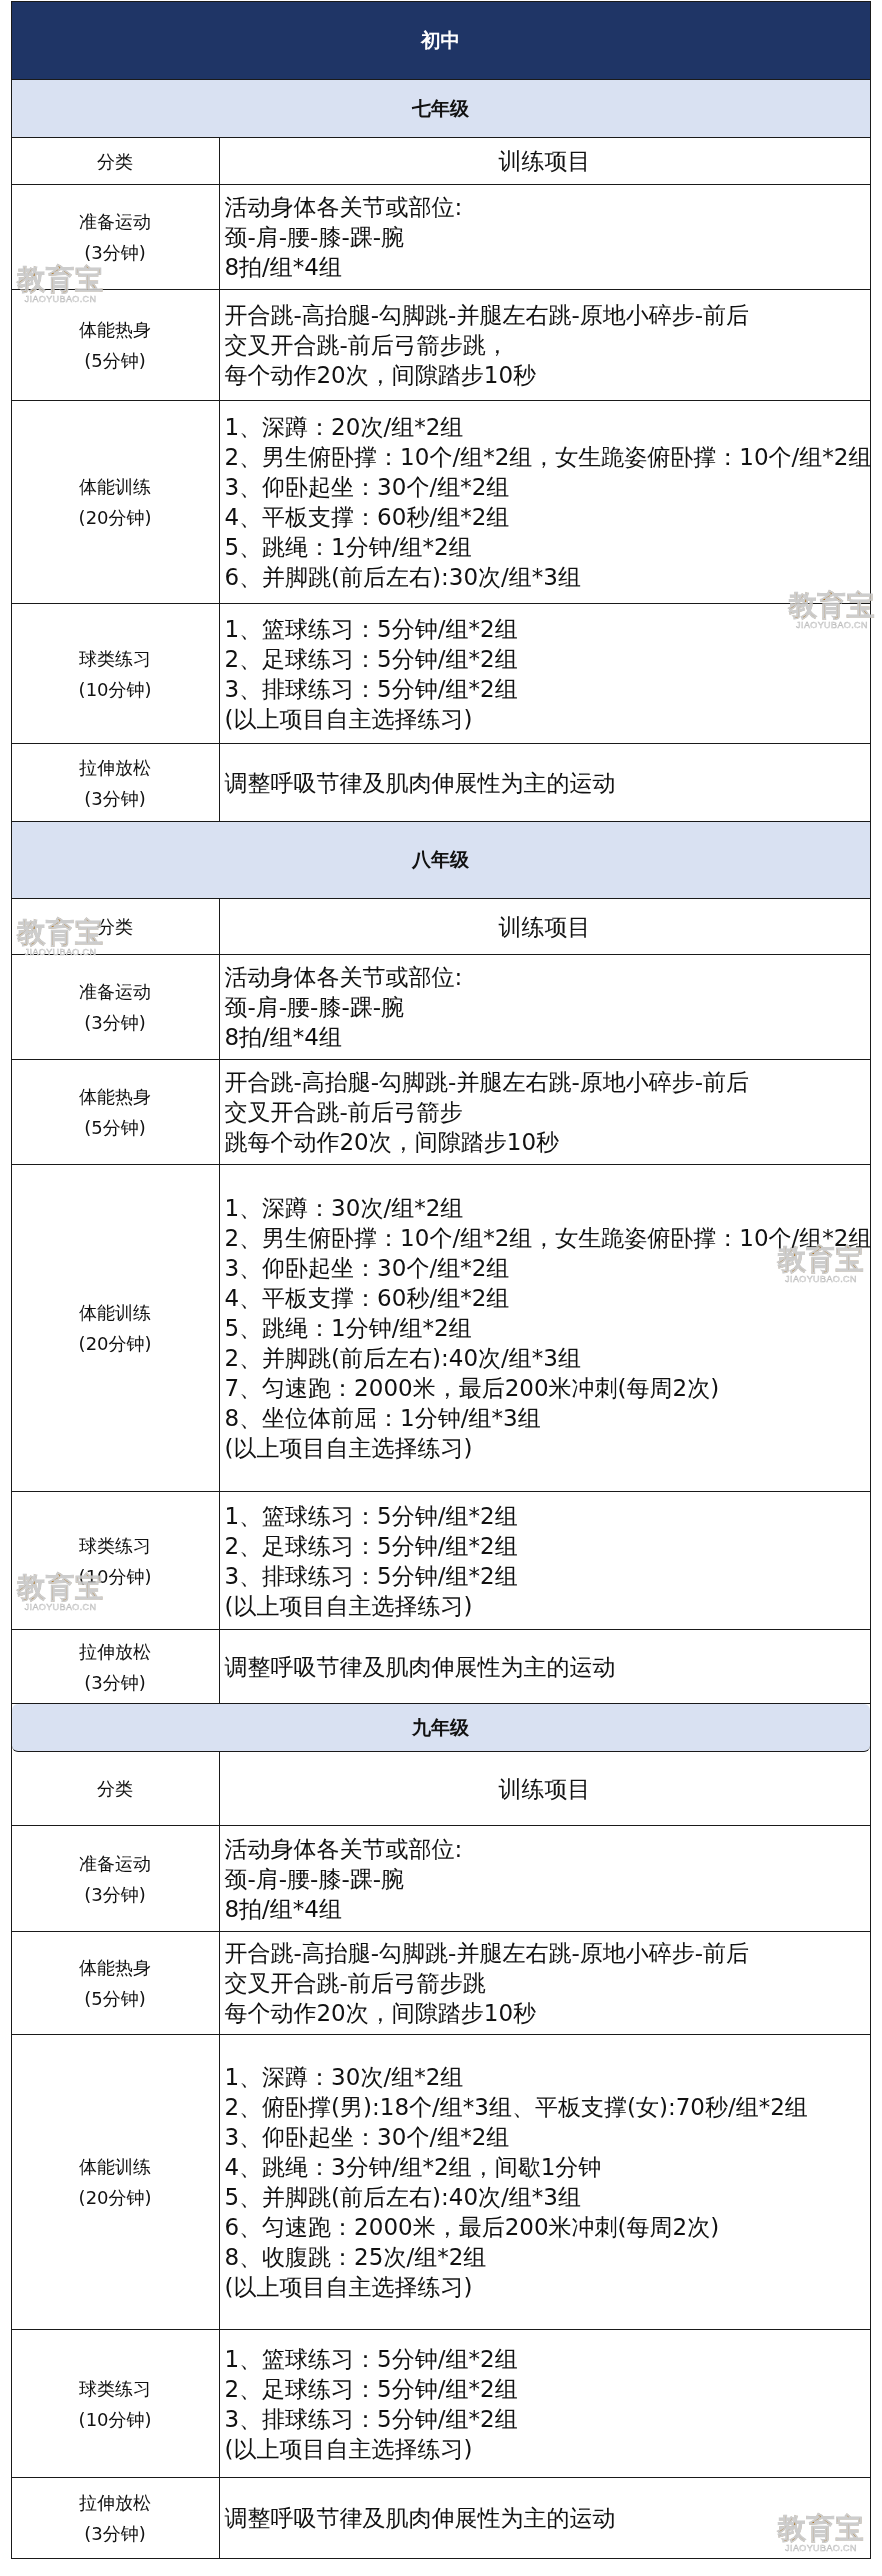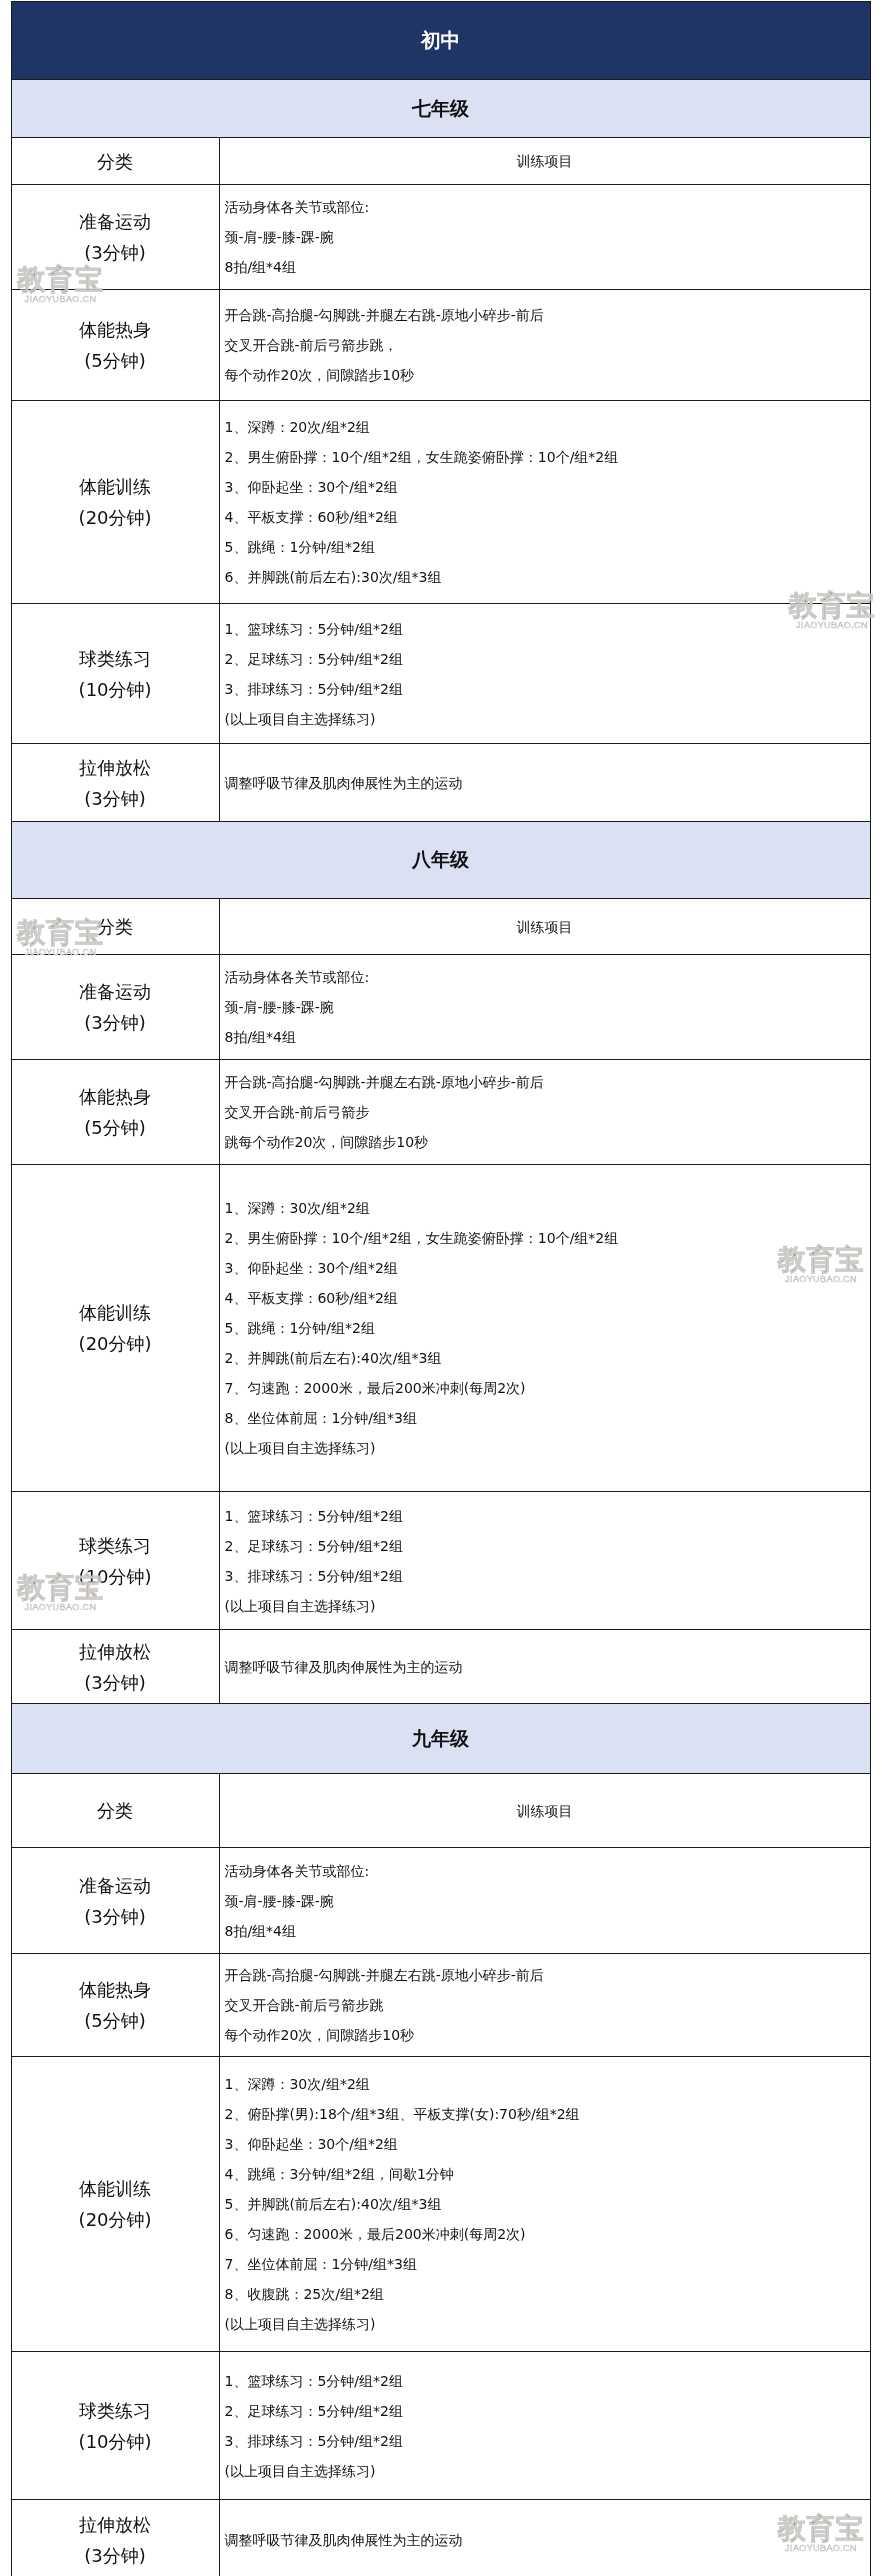--- a/index.html
+++ b/index.html
@@ -10,21 +10,21 @@
   .row { display: flex; border-bottom: 1.6px solid #1a1a1a; box-sizing: border-box; }
   .row:last-child { border-bottom: none; }
   .title-bar { background: #1F3566; color: #fff; font-weight: bold; font-size: 19.6px;
                justify-content: center; align-items: center; }
   .grade-bar { background: #D9E1F2; font-weight: bold; font-size: 19px;
                justify-content: center; align-items: center; }
   .cell-cat { width: 208px; flex: 0 0 208px; border-right: 1.6px solid #1a1a1a;
               display: flex; flex-direction: column; align-items: center; justify-content: center;
               font-size: 18px; line-height: 31px; text-align: right; box-sizing: border-box; }
   .cell-items { flex: 1; display: flex; flex-direction: column; justify-content: center;
-                padding-left: 4.9px; font-size: 14px; line-height: 30px; box-sizing: border-box; }
+                padding-left: 4.9px; font-size: 23px; line-height: 30px; box-sizing: border-box; }
   .cell-items.center { align-items: center; padding-left: 0; }
   .line { white-space: nowrap; }
   .wm { position: absolute; width: 90px; text-align: center; pointer-events: none; }
   .wm .cn { font-size: 28px; font-weight: bold; color: #a16207; letter-spacing: 0.8px;
             -webkit-text-stroke: 0.8px #c8c8c8; line-height: 29px; opacity: 0.9; }
   .wm .en { font-size: 9px; color: #fff; -webkit-text-stroke: 0.5px #bdbdbd;
             letter-spacing: 0.4px; line-height: 10.6px; font-family: Liberation Sans, sans-serif; }
 </style>
 </head>
 <body>
@@ -166,21 +166,21 @@
       </div>
       <div class="row" style="height: 74px;">
         <div class="cell-cat">
          <span>拉伸放松</span>
          <span>(3分钟)</span>
        </div>
        <div class="cell-items">
           <div class="line">调整呼吸节律及肌肉伸展性为主的运动</div>
         </div>
       </div>
-      <div class="row grade-bar" style="height: 70px;">
+      <div class="row grade-bar" style="height: 48px; border-radius: 6px;">
         <span>九年级</span>
       </div>
       <div class="row" style="height: 74px;">
         <div class="cell-cat">
           <span>分类</span>
         </div>
         <div class="cell-items center">
           <span>训练项目</span>
         </div>
       </div>
@@ -211,21 +211,20 @@
          <span>体能训练</span>
          <span>(20分钟)</span>
        </div>
        <div class="cell-items">
           <div class="line">1、深蹲：30次/组*2组</div>
           <div class="line">2、俯卧撑(男):18个/组*3组、平板支撑(女):70秒/组*2组</div>
           <div class="line">3、仰卧起坐：30个/组*2组</div>
           <div class="line">4、跳绳：3分钟/组*2组，间歇1分钟</div>
           <div class="line">5、并脚跳(前后左右):40次/组*3组</div>
           <div class="line">6、匀速跑：2000米，最后200米冲刺(每周2次)</div>
-          <div class="line">7、坐位体前屈：1分钟/组*3组</div>
           <div class="line">8、收腹跳：25次/组*2组</div>
           <div class="line">(以上项目自主选择练习)</div>
         </div>
       </div>
       <div class="row" style="height: 148px;">
         <div class="cell-cat">
          <span>球类练习</span>
          <span>(10分钟)</span>
        </div>
        <div class="cell-items">

